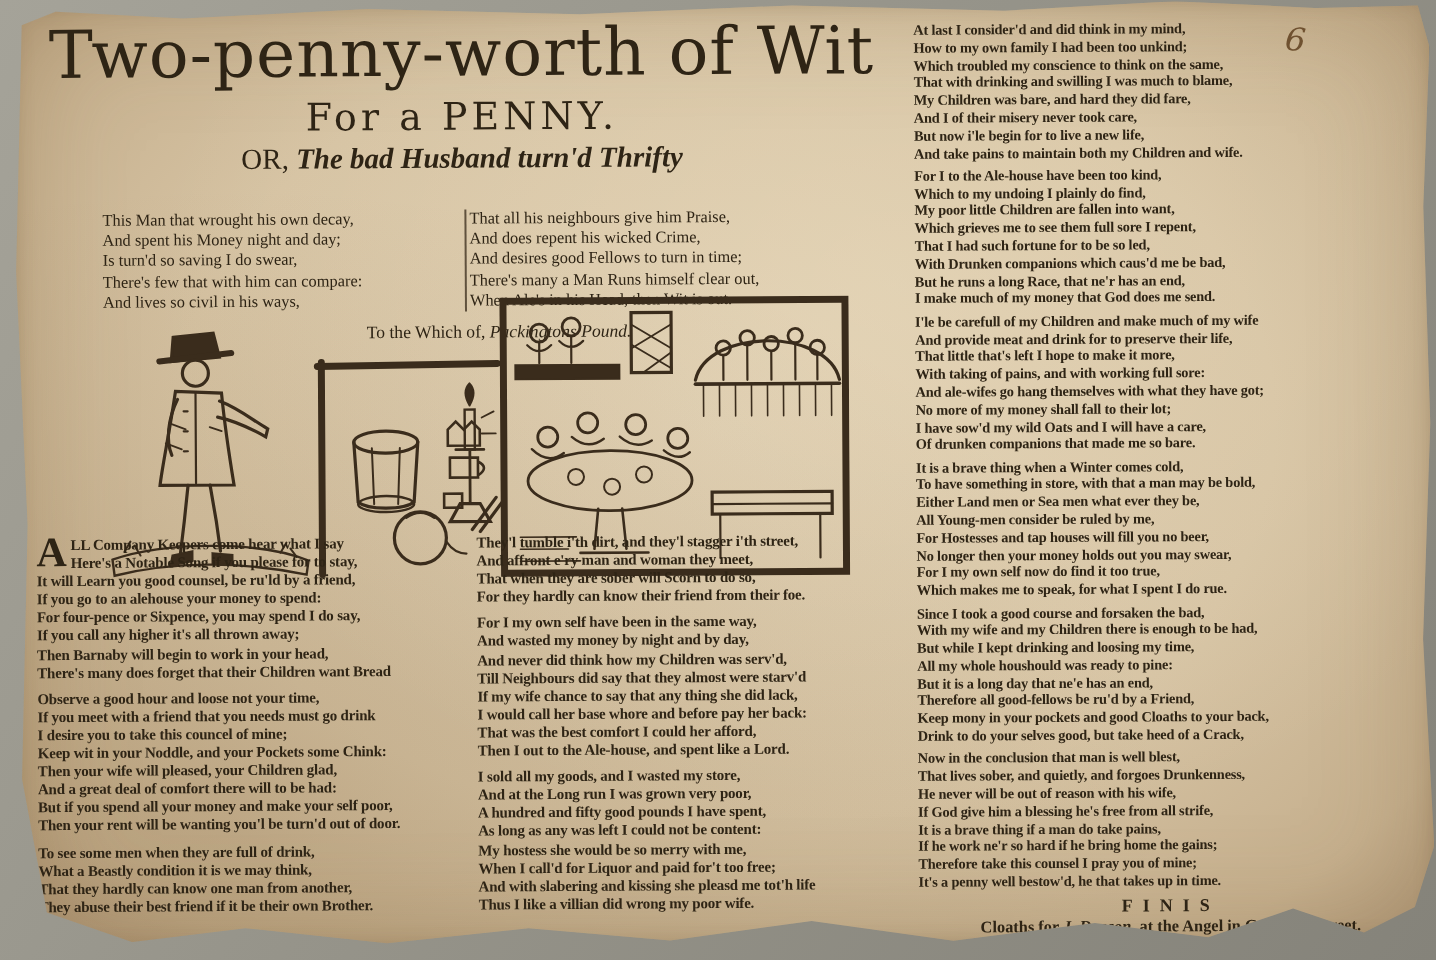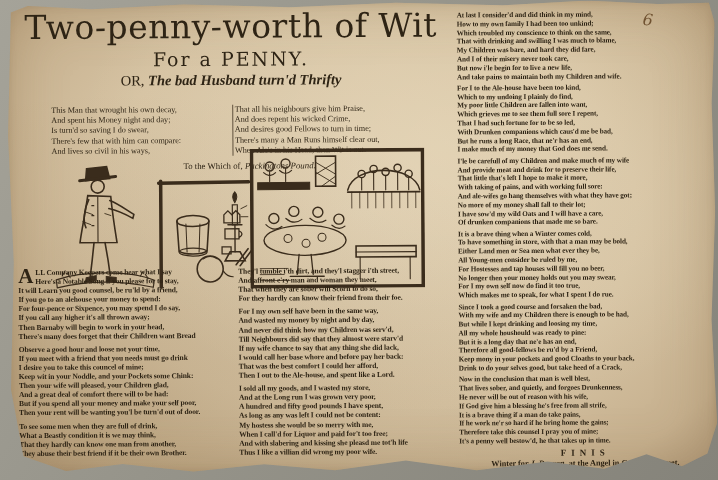--- a/index.html
+++ b/index.html
@@ -235,17 +235,17 @@
 Drink to do your selves good, but take heed of a Crack,</div>
       <div class="bl stanza">Now in the conclusion that man is well blest,
 That lives sober, and quietly, and forgoes Drunkenness,
 He never will be out of reason with his wife,
 If God give him a blessing he's free from all strife,
 It is a brave thing if a man do take pains,
 If he work ne'r so hard if he bring home the gains;
 Therefore take this counsel I pray you of mine;
 It's a penny well bestow'd, he that takes up in time.</div>
       <div class="finis">FINIS</div>
-      <div class="imprint"><span>Winter for </span><span class="it">J. Deacon,</span><span> at the Angel in Guiltspur-street.</span></div>
+      <div class="imprint"><span>Cloaths for </span><span class="it">J. Deacon,</span><span> at the Angel in Guiltspur-street.</span></div>
     </div>
 
   </div>
 </div>
 
 </body></html>

